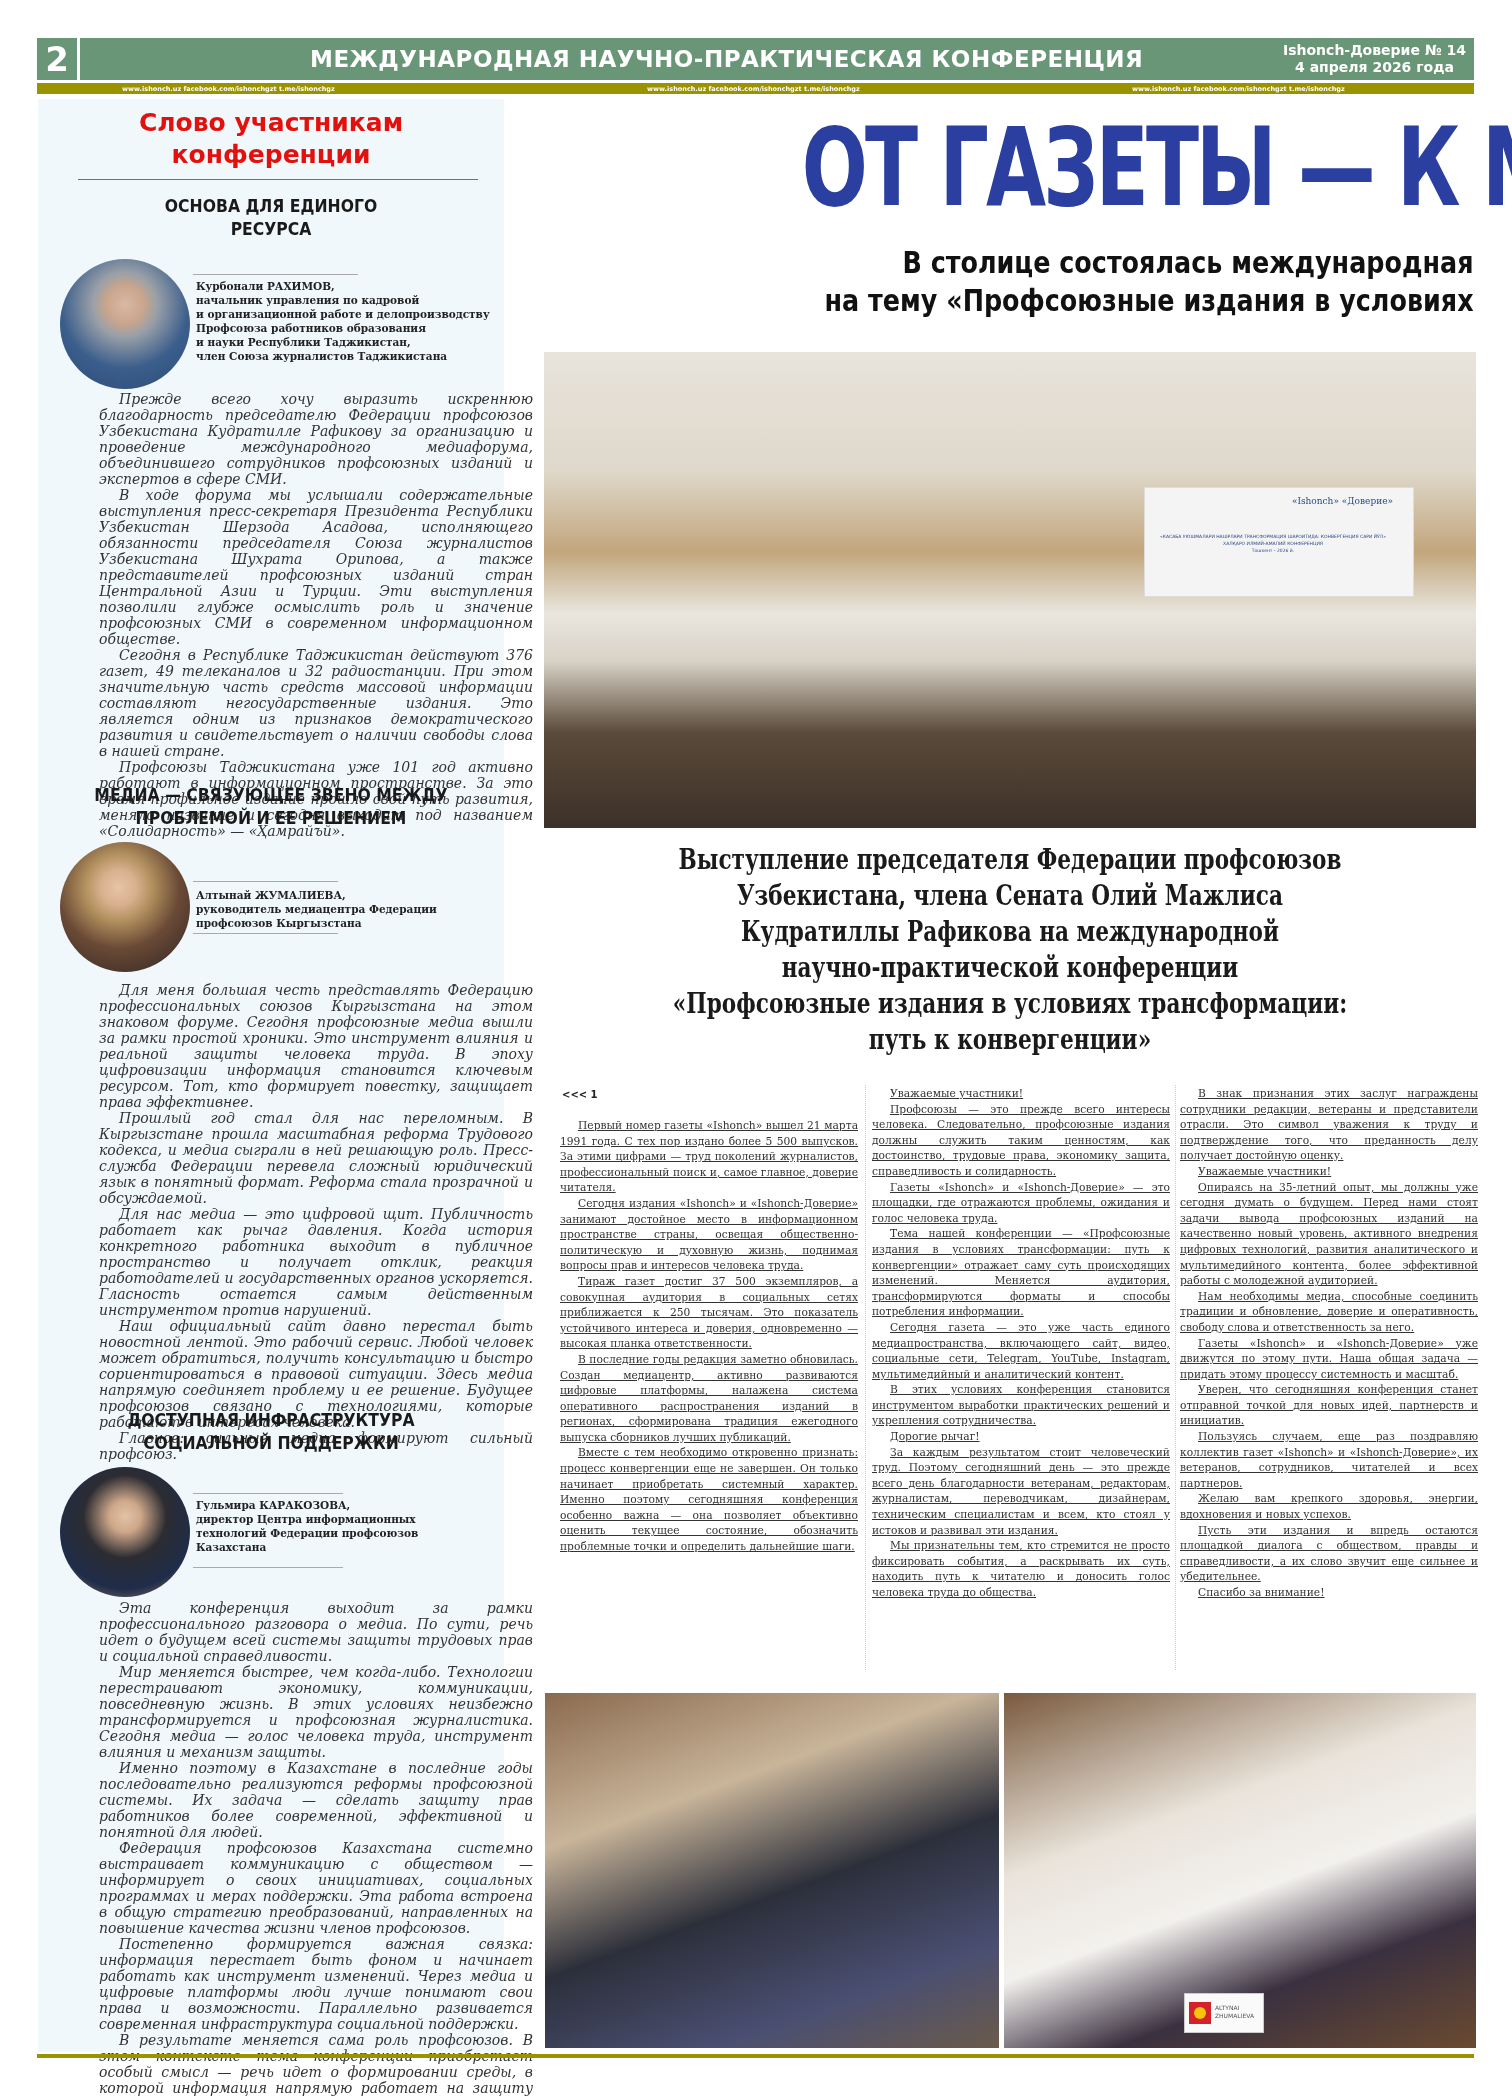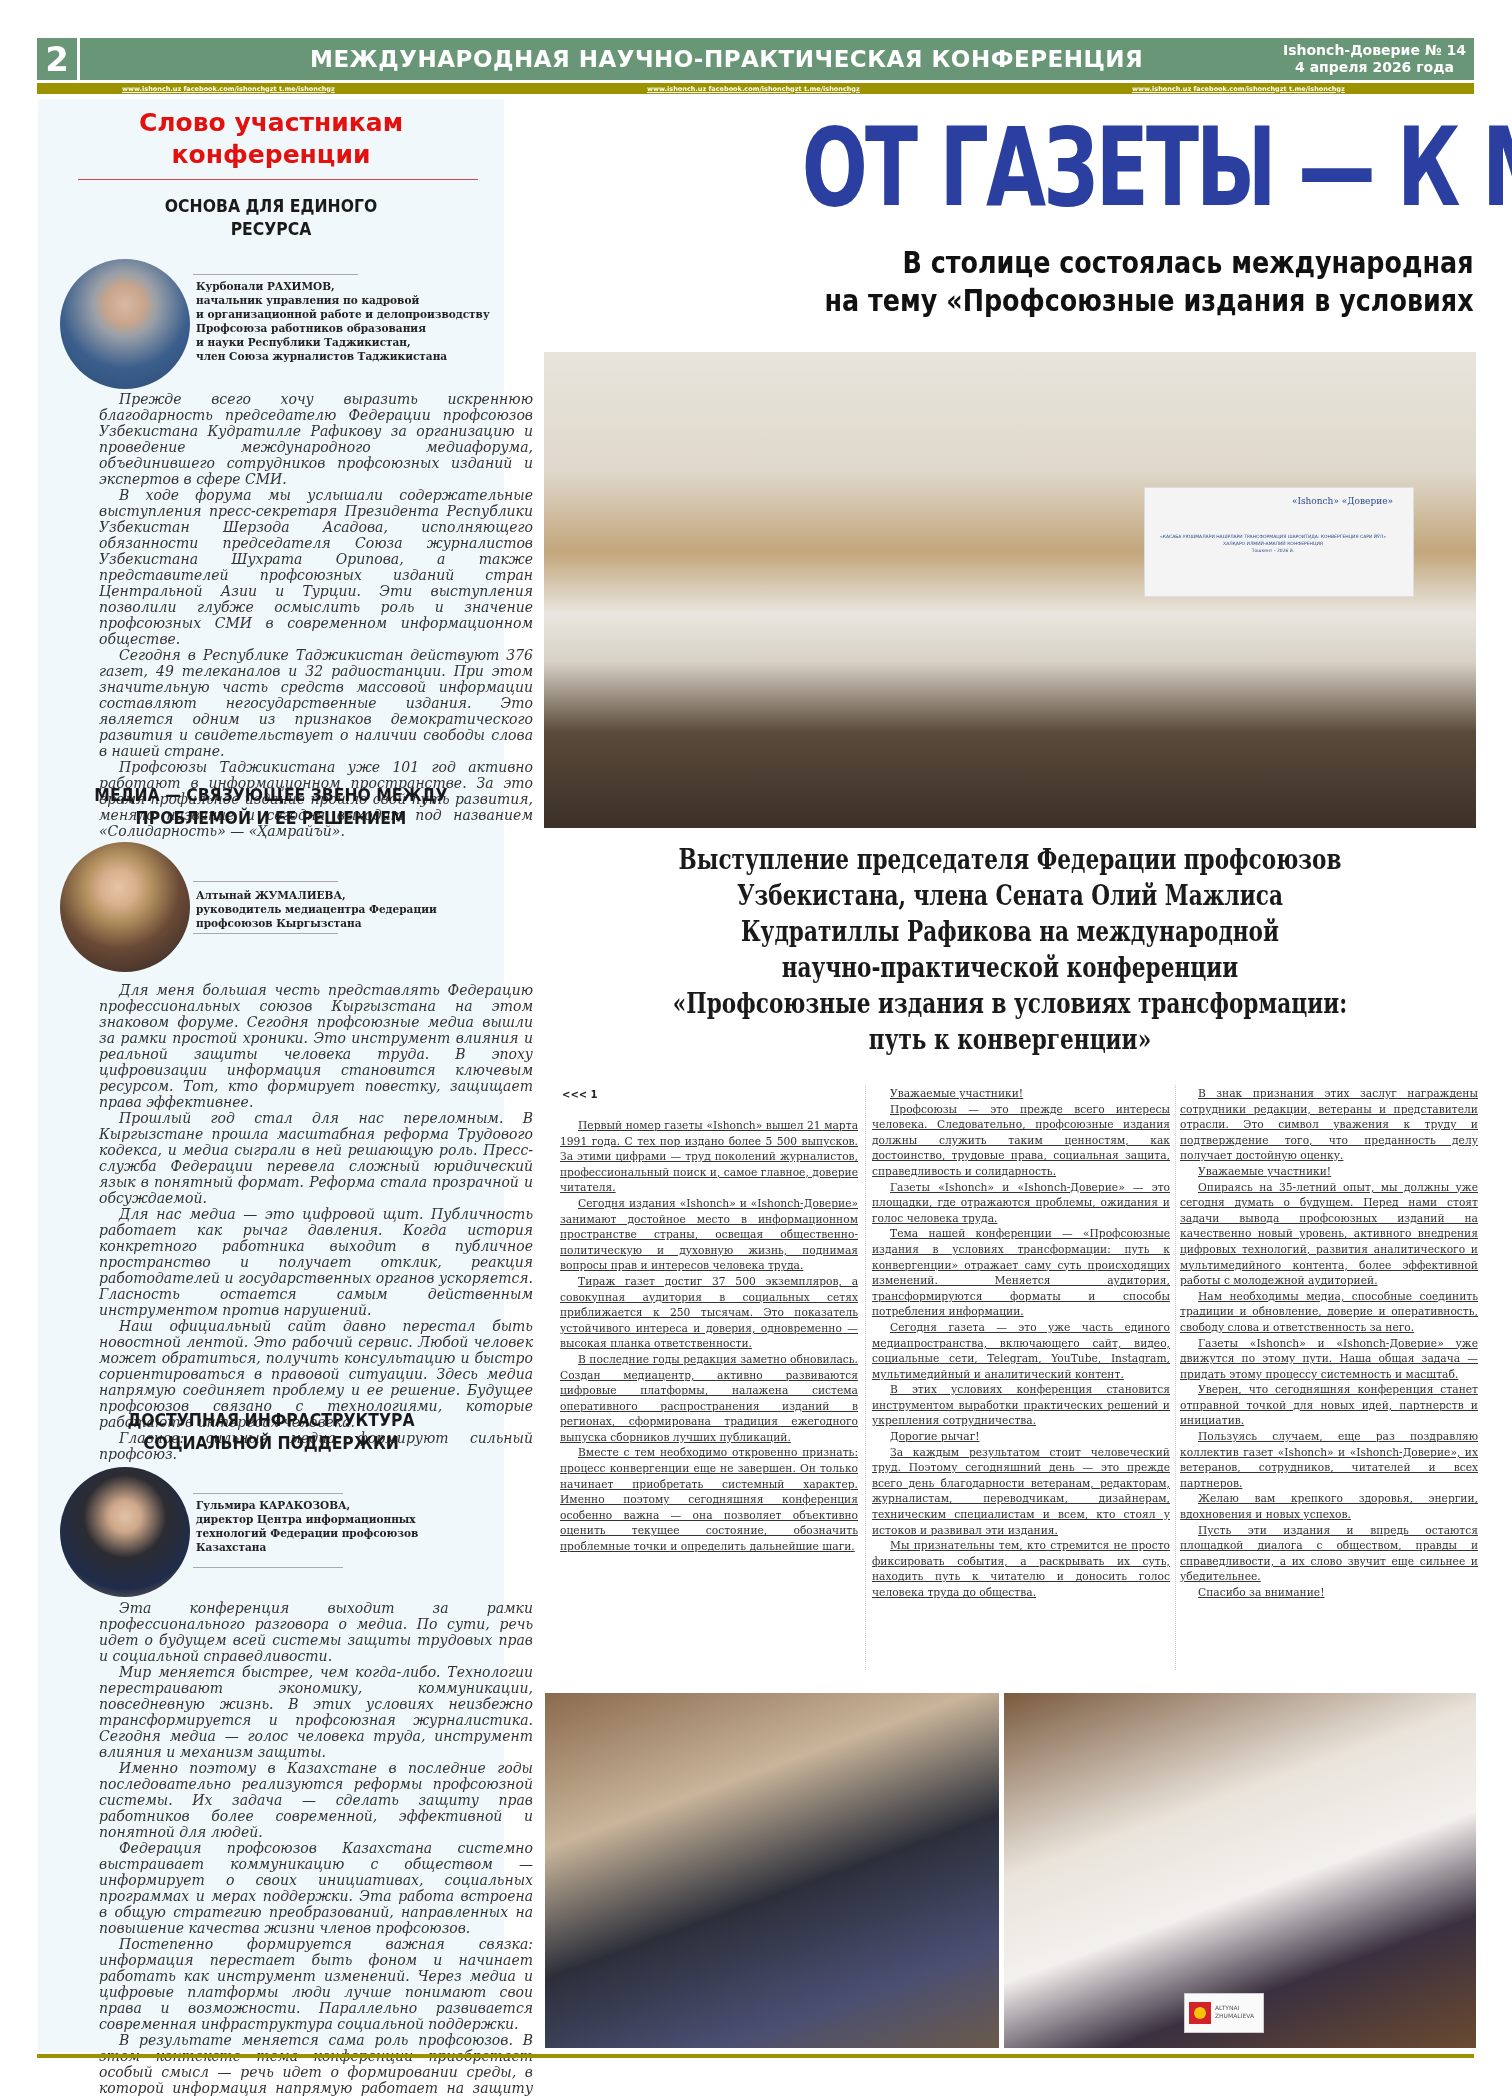--- a/index.html
+++ b/index.html
@@ -6,21 +6,21 @@
   html, body { width: 1512px; height: 2098px; background: #ffffff; overflow: hidden; }
   body { position: relative; font-family: "DejaVu Serif", serif; color: #222; }
 
   
   .hdr { position: absolute; left: 37px; top: 38px; width: 1437px; height: 42px; display: flex; }
   .hdr-num { width: 40px; height: 42px; background: #6a9678; color: #fff; font-family: "DejaVu Sans", sans-serif; font-weight: bold; font-size: 34px; display: flex; align-items: center; justify-content: center; }
   .hdr-main { margin-left: 3px; flex: 1; height: 42px; background: #6a9678; color: #fff; font-family: "DejaVu Sans", sans-serif; font-weight: bold; display: flex; align-items: center; padding-left: 230px; padding-right: 8px; }
   .hdr-title { font-size: 23px; letter-spacing: 0.5px; flex: 1; }
   .hdr-issue { text-align: center; font-size: 14px; line-height: 17px; }
   .hdr-bar { position: absolute; left: 37px; top: 83px; width: 1437px; height: 11px; background: #9b9200; display: flex; color: #fff; font-family: "DejaVu Sans", sans-serif; font-size: 6.5px; font-weight: bold; align-items: center; }
-  .hdr-bar span { position: absolute; text-decoration: underline; }
+  .hdr-bar span { position: absolute; }
 
   
   .left { position: absolute; left: 38px; top: 99px; width: 466px; height: 1953px; background: #f0f8fc; }
   .left-title { position: absolute; left: 0; width: 466px; top: 8px; text-align: center; color: #e3110e; font-family: "DejaVu Sans", sans-serif; font-weight: bold; font-size: 25px; line-height: 32px; }
   .left-rule { position: absolute; left: 40px; width: 400px; top: 80px; height: 1px; background: #d24a45; }
   .sec-title { position: absolute; left: 0; width: 466px; text-align: center; font-family: "DejaVu Sans", sans-serif; font-weight: bold; font-size: 17px; line-height: 23px; color: #1a1a1a; transform: scaleX(0.92); }
   .portrait { position: absolute; border-radius: 50%; overflow: hidden; }
   .byline { position: absolute; font-family: "DejaVu Serif", serif; font-weight: bold; font-size: 10.5px; line-height: 14px; color: #222; }
   .byline-rule { position: absolute; height: 1px; background: #aaa; }
   .body-it { position: absolute; left: 23px; width: 434px; font-family: "DejaVu Serif", serif; font-style: italic; font-size: 14px; line-height: 16px; text-align: justify; color: #333; margin-left: 38px; }
@@ -173,21 +173,21 @@
 <div class="col c1" style="top:1118px">
   <p>Первый номер газеты «Ishonch» вышел 21 марта 1991 года. С тех пор издано более 5 500 выпусков. За этими цифрами — труд поколений журналистов, профессиональный поиск и, самое главное, доверие читателя.</p>
   <p>Сегодня издания «Ishonch» и «Ishonch-Доверие» занимают достойное место в информационном пространстве страны, освещая общественно-политическую и духовную жизнь, поднимая вопросы прав и интересов человека труда.</p>
   <p>Тираж газет достиг 37 500 экземпляров, а совокупная аудитория в социальных сетях приближается к 250 тысячам. Это показатель устойчивого интереса и доверия, одновременно — высокая планка ответственности.</p>
   <p>В последние годы редакция заметно обновилась. Создан медиацентр, активно развиваются цифровые платформы, налажена система оперативного распространения изданий в регионах, сформирована традиция ежегодного выпуска сборников лучших публикаций.</p>
   <p>Вместе с тем необходимо откровенно признать: процесс конвергенции еще не завершен. Он только начинает приобретать системный характер. Именно поэтому сегодняшняя конференция особенно важна — она позволяет объективно оценить текущее состояние, обозначить проблемные точки и определить дальнейшие шаги.</p>
 </div>
 <div class="bb" style="left:865px;top:1085px;height:585px"></div>
 <div class="col c2" style="left:872px">
   <p>Уважаемые участники!</p>
-  <p>Профсоюзы — это прежде всего интересы человека. Следовательно, профсоюзные издания должны служить таким ценностям, как достоинство, трудовые права, социальная защита, справедливость и солидарность.</p>
+  <p>Профсоюзы — это прежде всего интересы человека. Следовательно, профсоюзные издания должны служить таким ценностям, как достоинство, трудовые права, экономику защита, справедливость и солидарность.</p>
   <p>Газеты «Ishonch» и «Ishonch-Доверие» — это площадки, где отражаются проблемы, ожидания и голос человека труда.</p>
   <p>Тема нашей конференции — «Профсоюзные издания в условиях трансформации: путь к конвергенции» отражает саму суть происходящих изменений. Меняется аудитория, трансформируются форматы и способы потребления информации.</p>
   <p>Сегодня газета — это уже часть единого медиапространства, включающего сайт, видео, социальные сети, Telegram, YouTube, Instagram, мультимедийный и аналитический контент.</p>
   <p>В этих условиях конференция становится инструментом выработки практических решений и укрепления сотрудничества.</p>
   <p>Дорогие рычаг!</p>
   <p>За каждым результатом стоит человеческий труд. Поэтому сегодняшний день — это прежде всего день благодарности ветеранам, редакторам, журналистам, переводчикам, дизайнерам, техническим специалистам и всем, кто стоял у истоков и развивал эти издания.</p>
   <p>Мы признательны тем, кто стремится не просто фиксировать события, а раскрывать их суть, находить путь к читателю и доносить голос человека труда до общества.</p>
 </div>
 <div class="bb" style="left:1175px;top:1085px;height:585px"></div>
 <div class="col c3" style="left:1180px">

